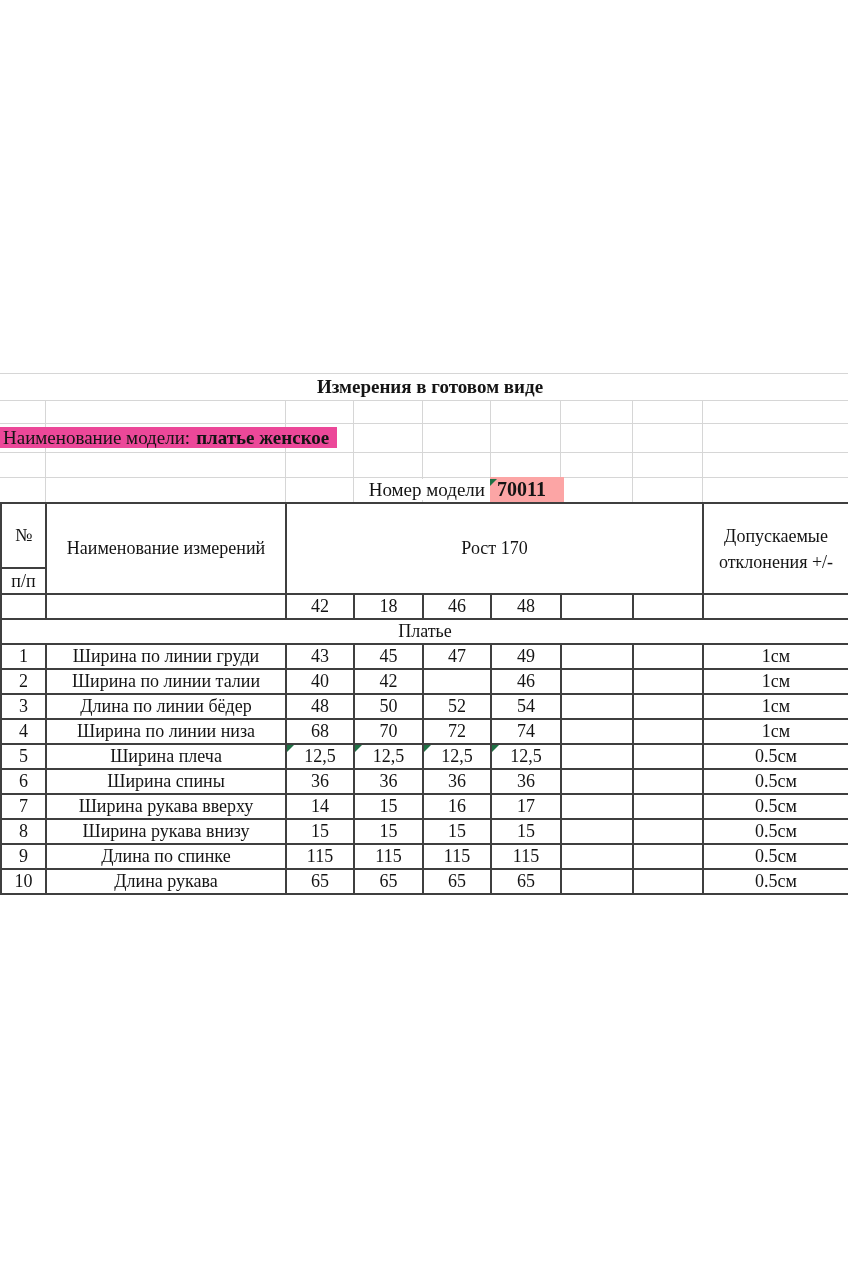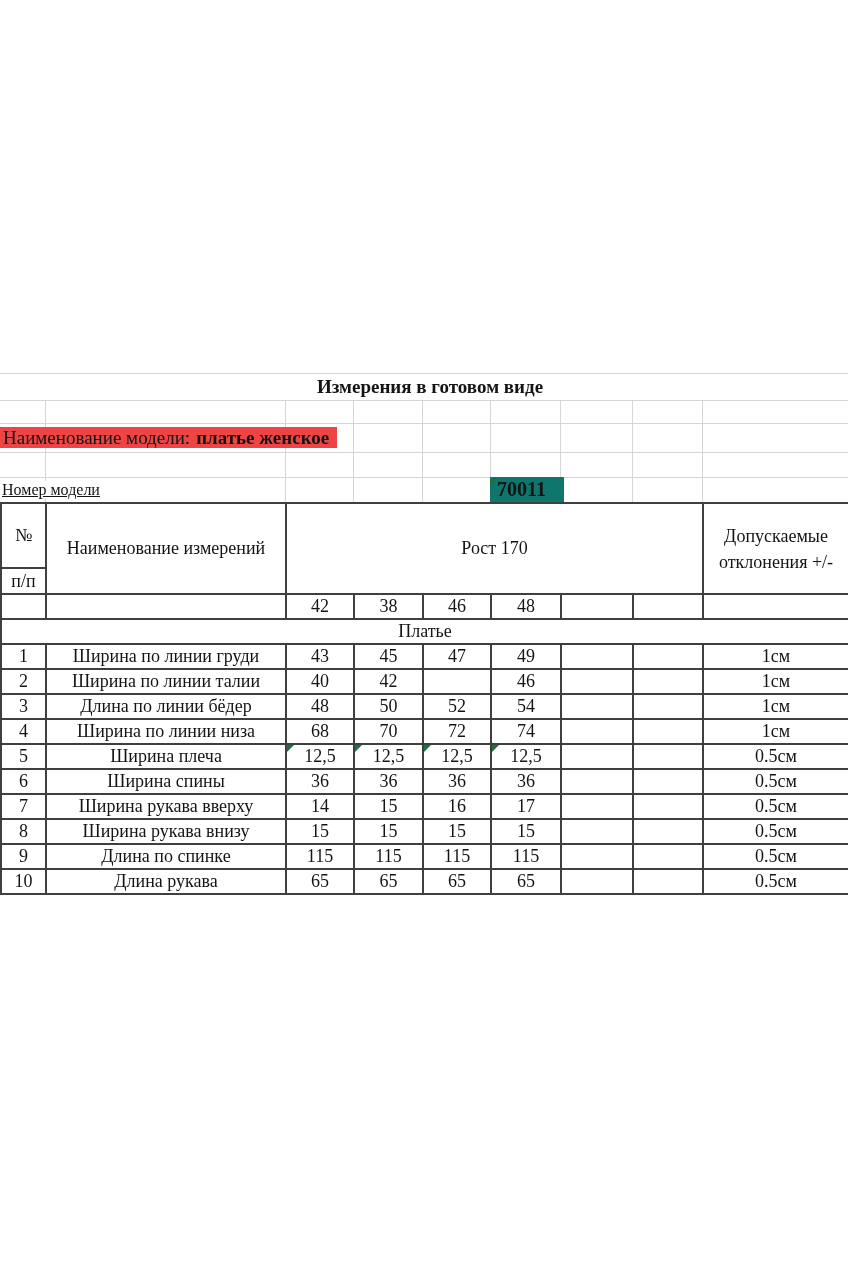--- a/index.html
+++ b/index.html
@@ -19,30 +19,30 @@
   }
   
   .gl-h{position:absolute;left:0;width:848px;height:0;border-top:1px solid var(--gl);}
   .gl-v{position:absolute;top:400px;width:0;height:102px;border-left:1px solid var(--gl);}
   
   .title{
     position:absolute;top:373px;left:6px;width:848px;height:27px;
     line-height:27px;text-align:center;font-weight:bold;font-size:19px;
   }
   .model-row{position:absolute;top:423px;left:0;height:29px;line-height:29px;font-size:19px;}
-  .model-row .wb{background:#ef4444;padding:0 8px 0 3px;text-align:center;}
+  .model-row .wb{background:#ec4899;padding:0 8px 0 3px;text-align:center;}
   .model-row b{margin-left:6px;}
   .number-label{
     position:absolute;top:477px;left:0;width:487px;height:25px;
-    line-height:25px;text-align:left;font-size:16px;text-decoration:underline;
+    line-height:25px;text-align:right;font-size:19px;
   }
   .number-label span{background:#fff;padding:0 2px;}
   .number-value{
     position:absolute;top:477px;left:490px;width:74px;height:25px;
-    line-height:25px;font-size:20px;font-weight:bold;background:#0f766e;
+    line-height:25px;font-size:20px;font-weight:bold;background:#fca5a5;
     padding-left:7px;box-sizing:border-box;
   }
   
   table.meas{
     position:absolute;top:502px;left:0;width:848px;
     table-layout:fixed;border-collapse:collapse;
     border:2px solid var(--bd);
     font-size:18px;
   }
   table.meas td{
@@ -124,21 +124,21 @@
           <div>отклонения +/-</div>
         </td>
       </tr>
       <tr class="h2">
         <td class="no-bottom">п/п</td>
       </tr>
       <tr class="sizes">
         <td></td>
         <td></td>
         <td>42</td>
-        <td>38</td>
+        <td>18</td>
         <td>46</td>
         <td>48</td>
         <td></td>
         <td></td>
         <td></td>
       </tr>
       <tr class="section">
         <td colspan="9">Платье</td>
       </tr>
     </thead>

